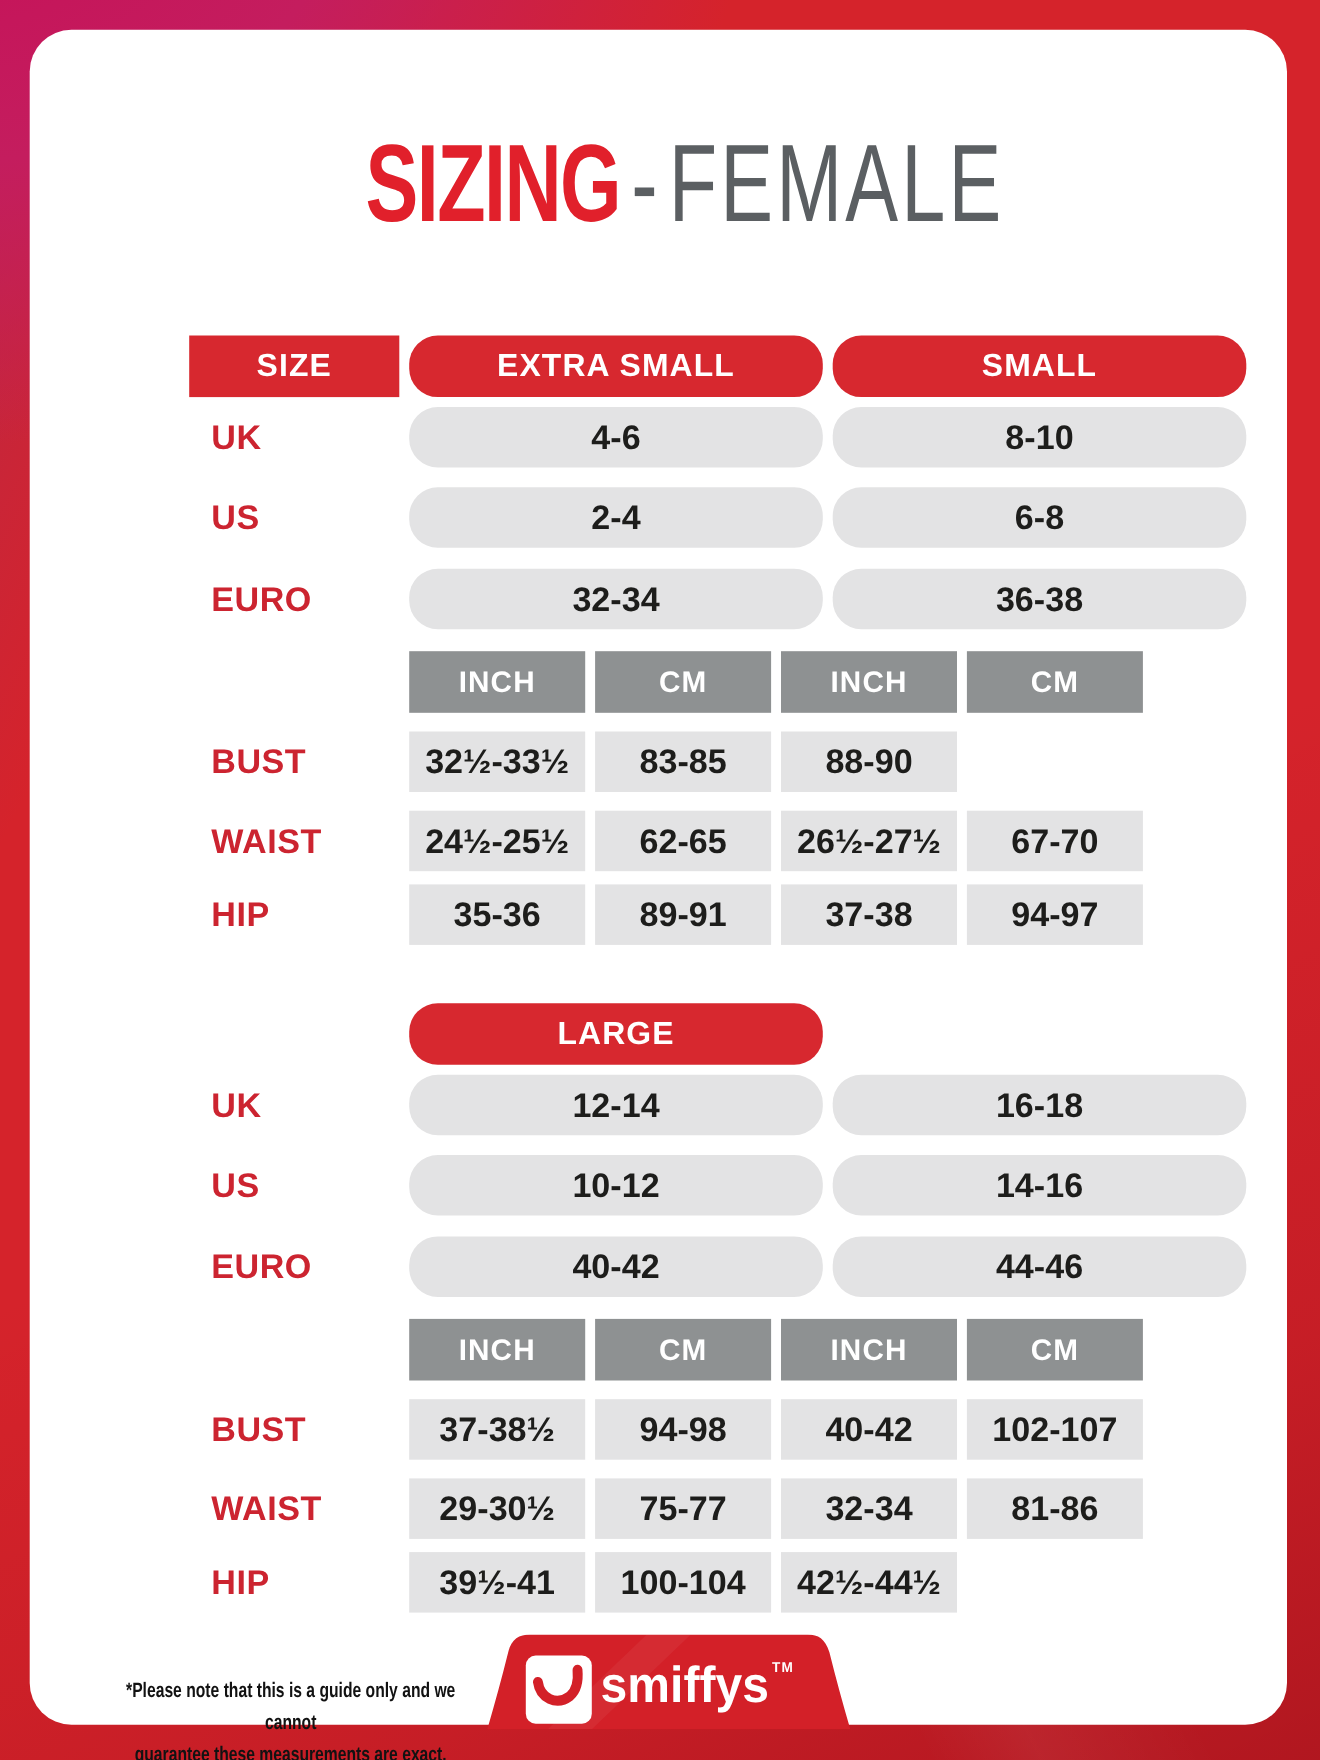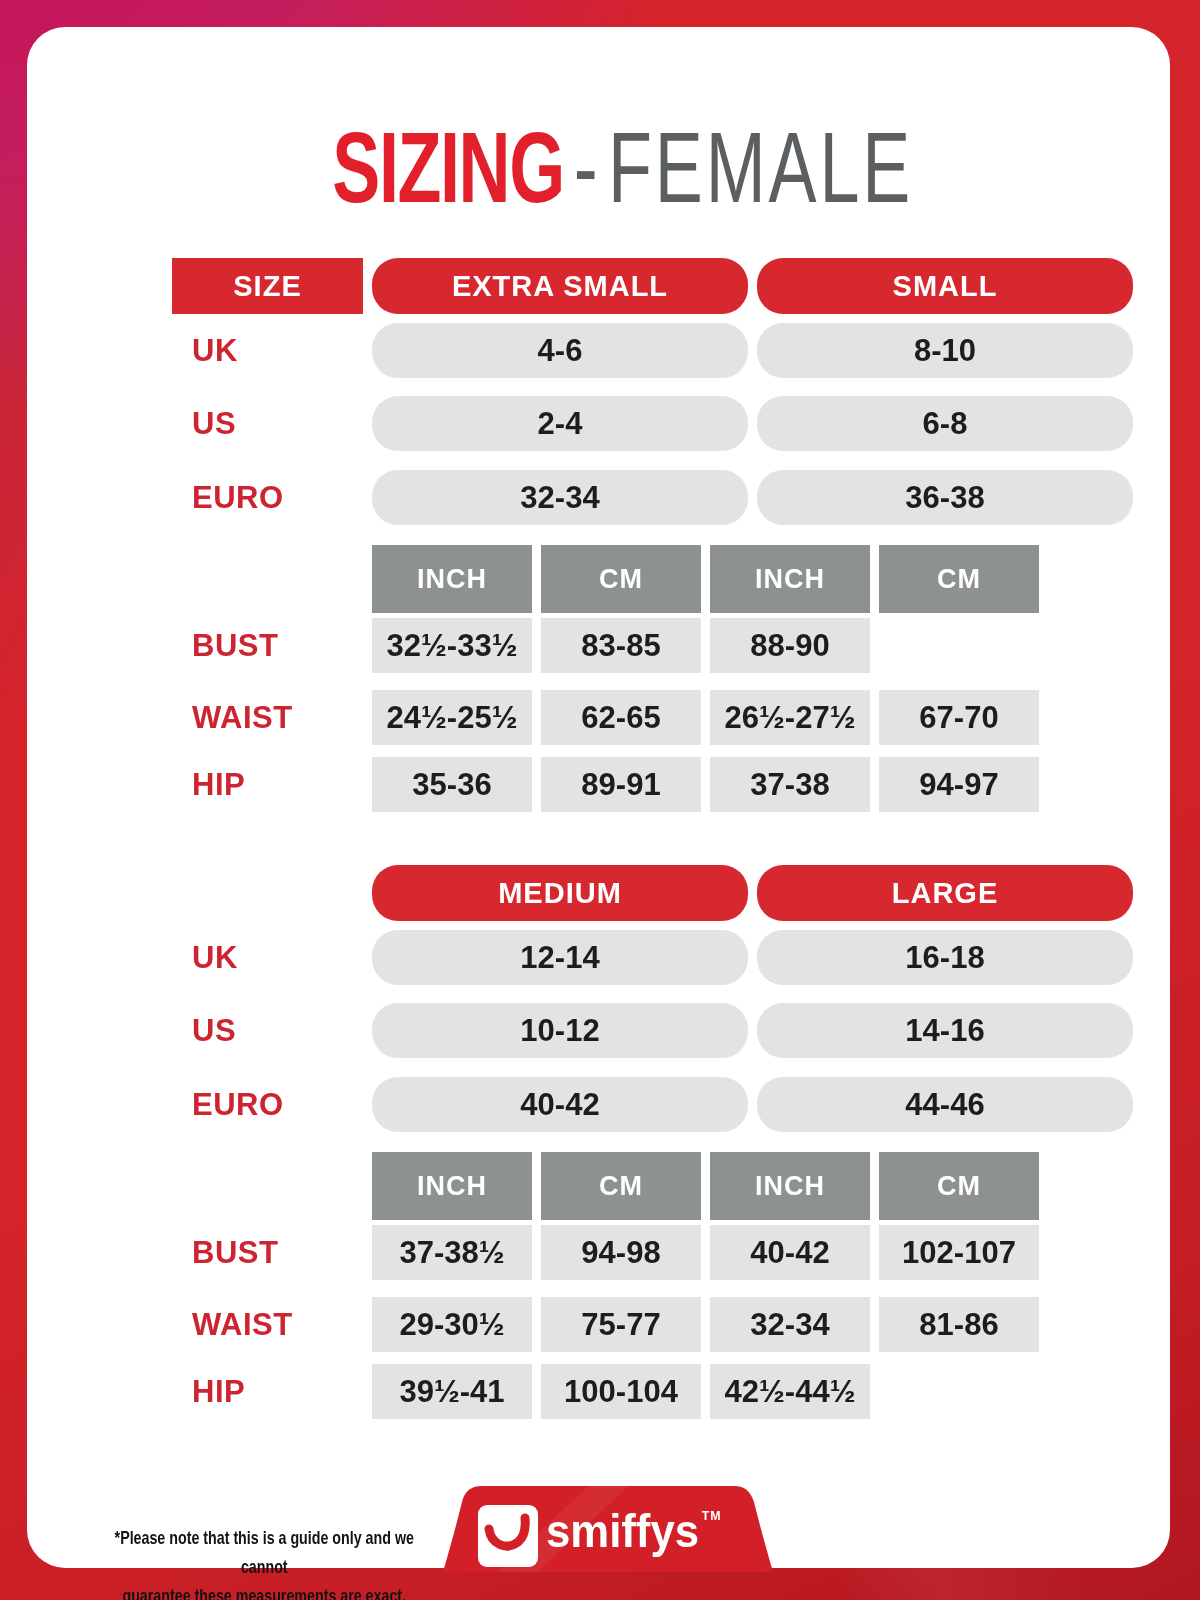--- a/index.html
+++ b/index.html
@@ -24,26 +24,26 @@
     font-size:100px;line-height:104px;white-space:nowrap;
     transform:scaleX(0.72);transform-origin:585px 0;
   }
   .t-red{color:var(--title_red,#e1202b);font-weight:bold;letter-spacing:-2px;}
   .t-sep{color:var(--title_gray,#5b5f62);font-weight:400;margin:0 14px;}
   .t-gray{color:var(--title_gray,#5b5f62);font-weight:400;letter-spacing:4px;}
   
   .table{position:absolute;left:0;top:0;width:1200px;}
   .t1{top:231px;}
   .t2{top:838px;}
-  .row{position:absolute;left:145px;display:flex;gap:9px;height:55px;}
+  .row{position:absolute;left:145px;display:flex;gap:9px;height:55px;margin-top:47px;}
   .r-hdr{top:0;height:56px;}
   .r-uk{top:65px;}
   .r-us{top:138px;}
   .r-euro{top:212px;}
-  .r-units{top:287px;height:68px;}
+  .r-units{top:287px;height:56px;}
   .r-bust{top:360px;}
   .r-waist{top:432px;}
   .r-hip{top:499px;}
   .cell{display:flex;align-items:center;justify-content:center;box-sizing:border-box;}
   .c-label{width:191px;flex:none;}
   .c1{width:160px;flex:none;}
   .c2{width:376px;flex:none;border-radius:26px;}
   .hdr-red{background:var(--brand_red,#d7282f);color:#fff;font-weight:bold;font-size:29px;letter-spacing:1px;}
   .hdr-gray{background:var(--unit_gray,#8e9192);color:#fff;font-weight:bold;font-size:27px;letter-spacing:1px;}
   .val{background:var(--cell_gray,#e3e3e4);color:var(--text_dark,#1d1d1b);font-weight:bold;font-size:31px;}
@@ -123,21 +123,20 @@
         <div class="cell c1 val">35-36</div>
         <div class="cell c1 val">89-91</div>
         <div class="cell c1 val">37-38</div>
         <div class="cell c1 val">94-97</div>
       </div>
     </div>
 
     <div class="table t2">
       <div class="row r-hdr">
         <div class="cell c-label spacer"></div>
-        <div class="cell c2 hdr-red">MEDIUM</div>
         <div class="cell c2 hdr-red">LARGE</div>
       </div>
       <div class="row r-uk">
         <div class="cell c-label lab">UK</div>
         <div class="cell c2 val">12-14</div>
         <div class="cell c2 val">16-18</div>
       </div>
       <div class="row r-us">
         <div class="cell c-label lab">US</div>
         <div class="cell c2 val">10-12</div>

